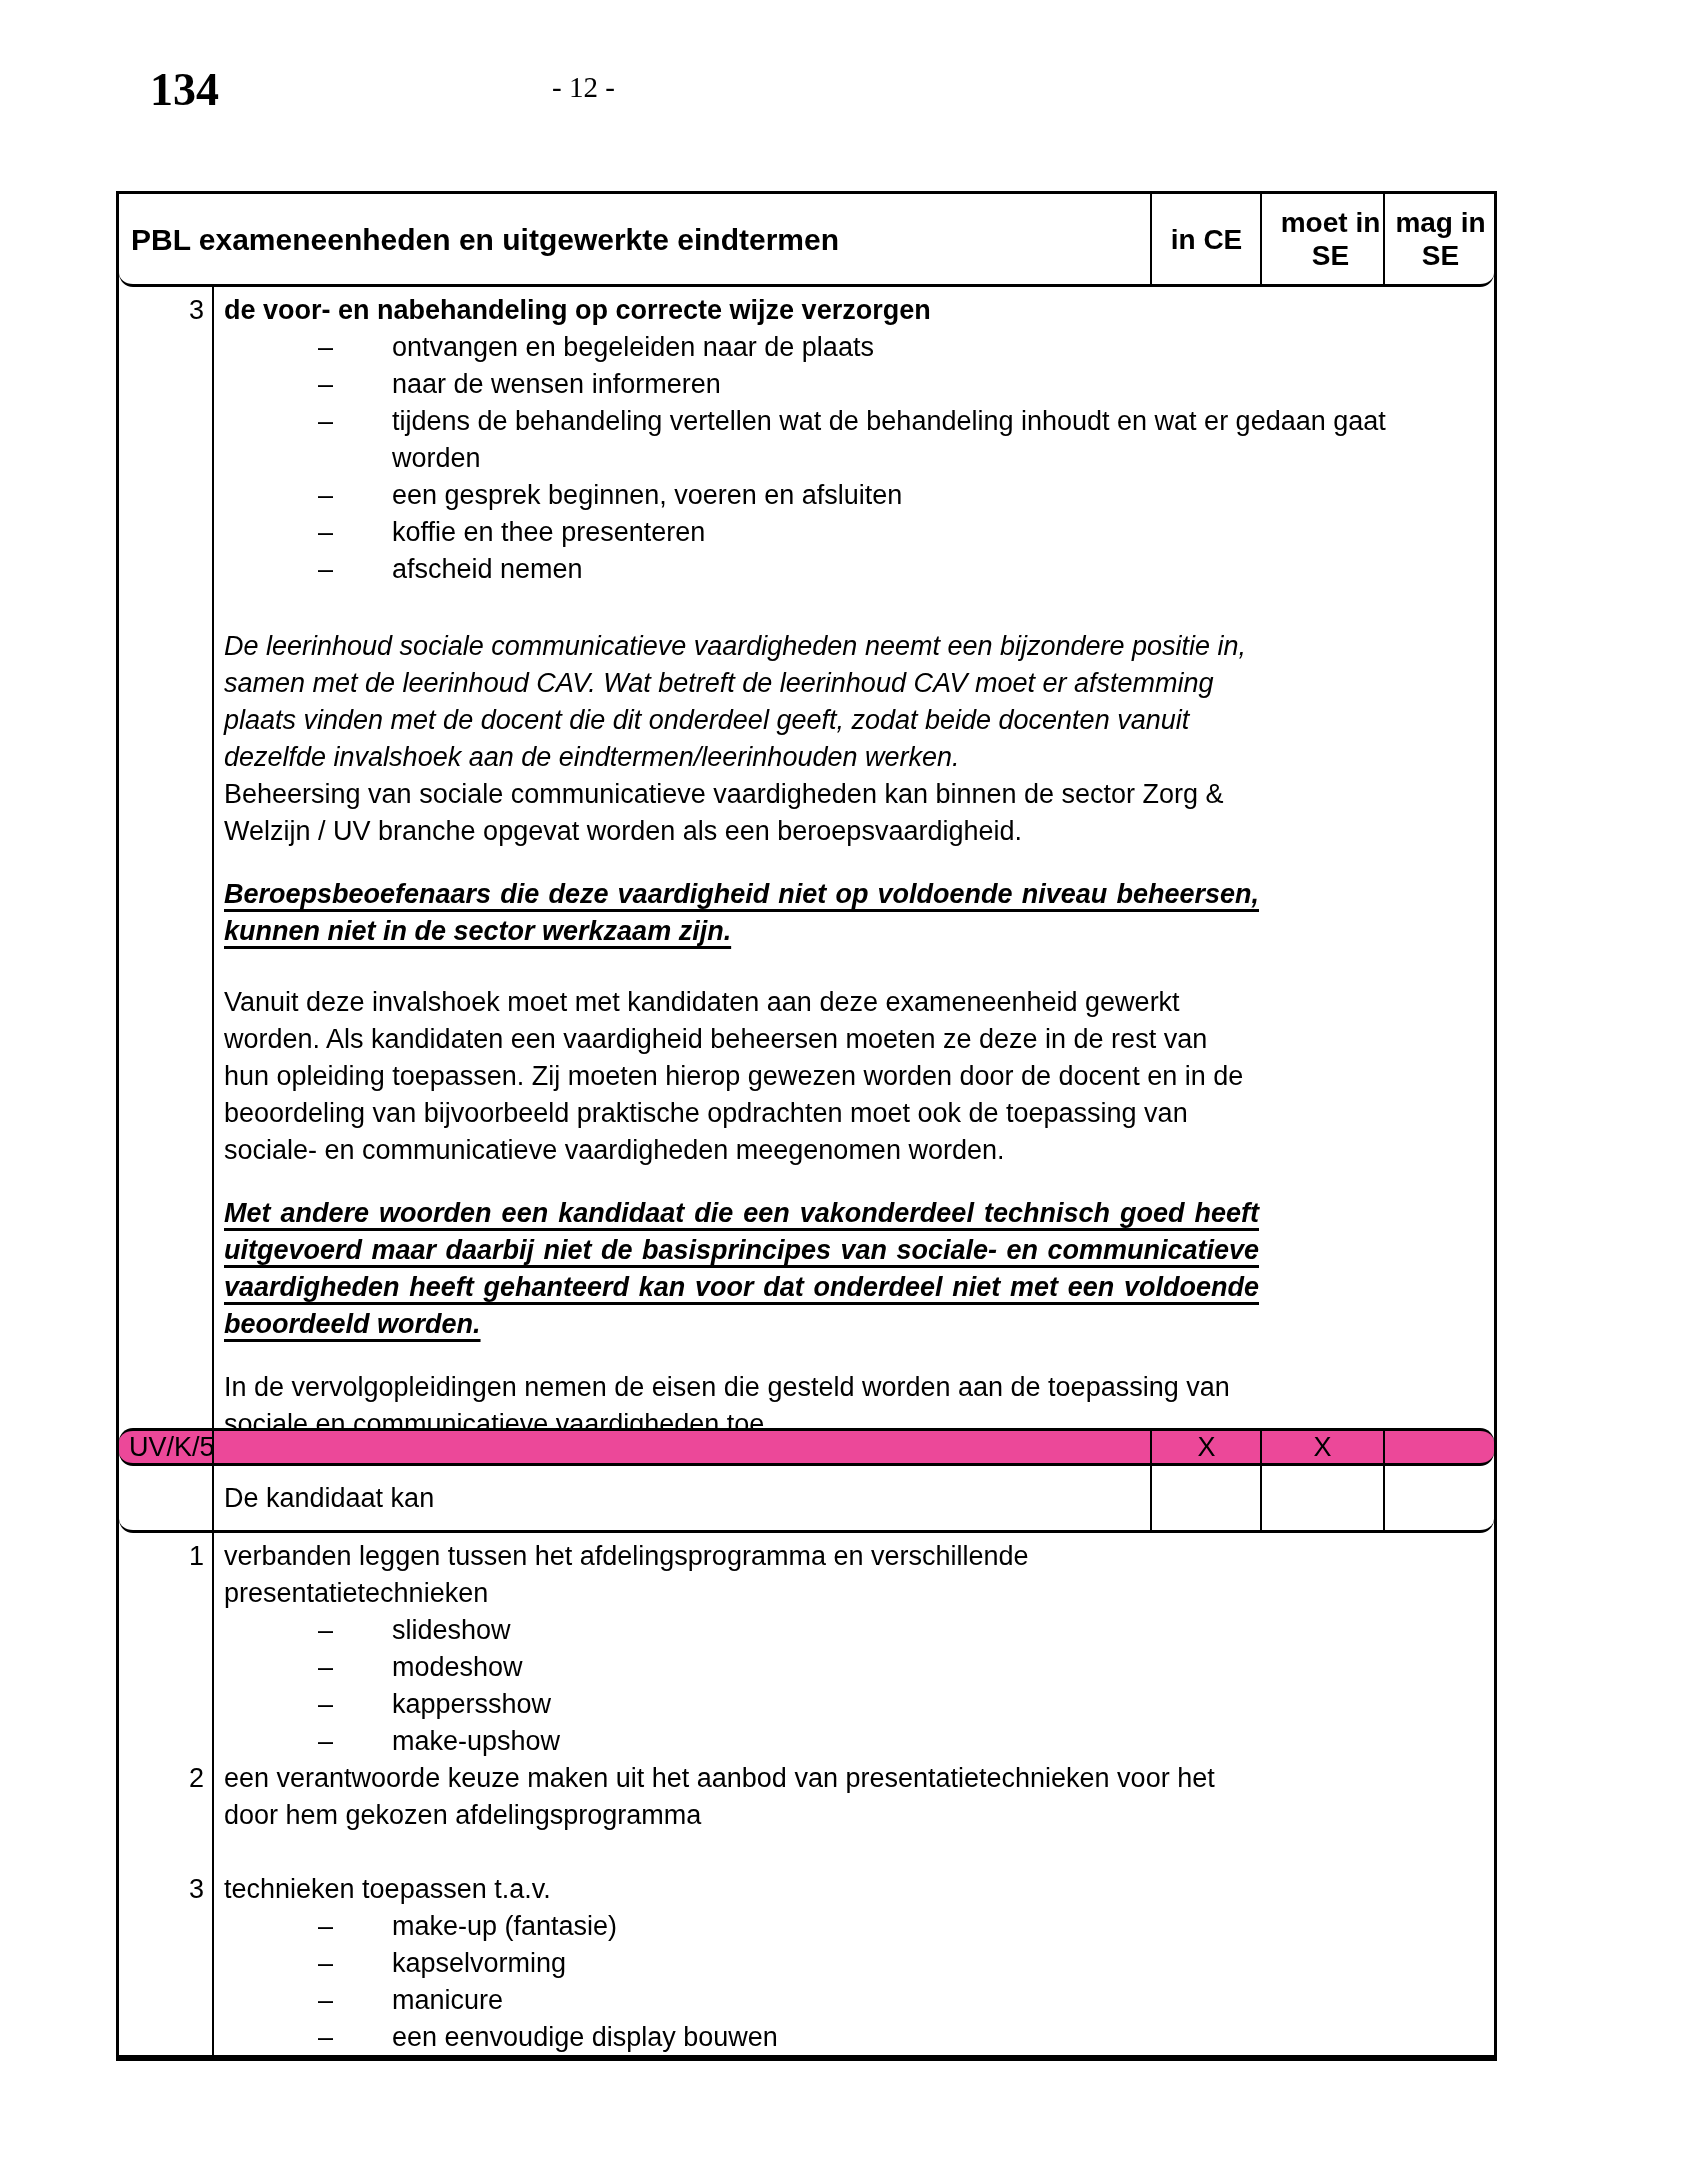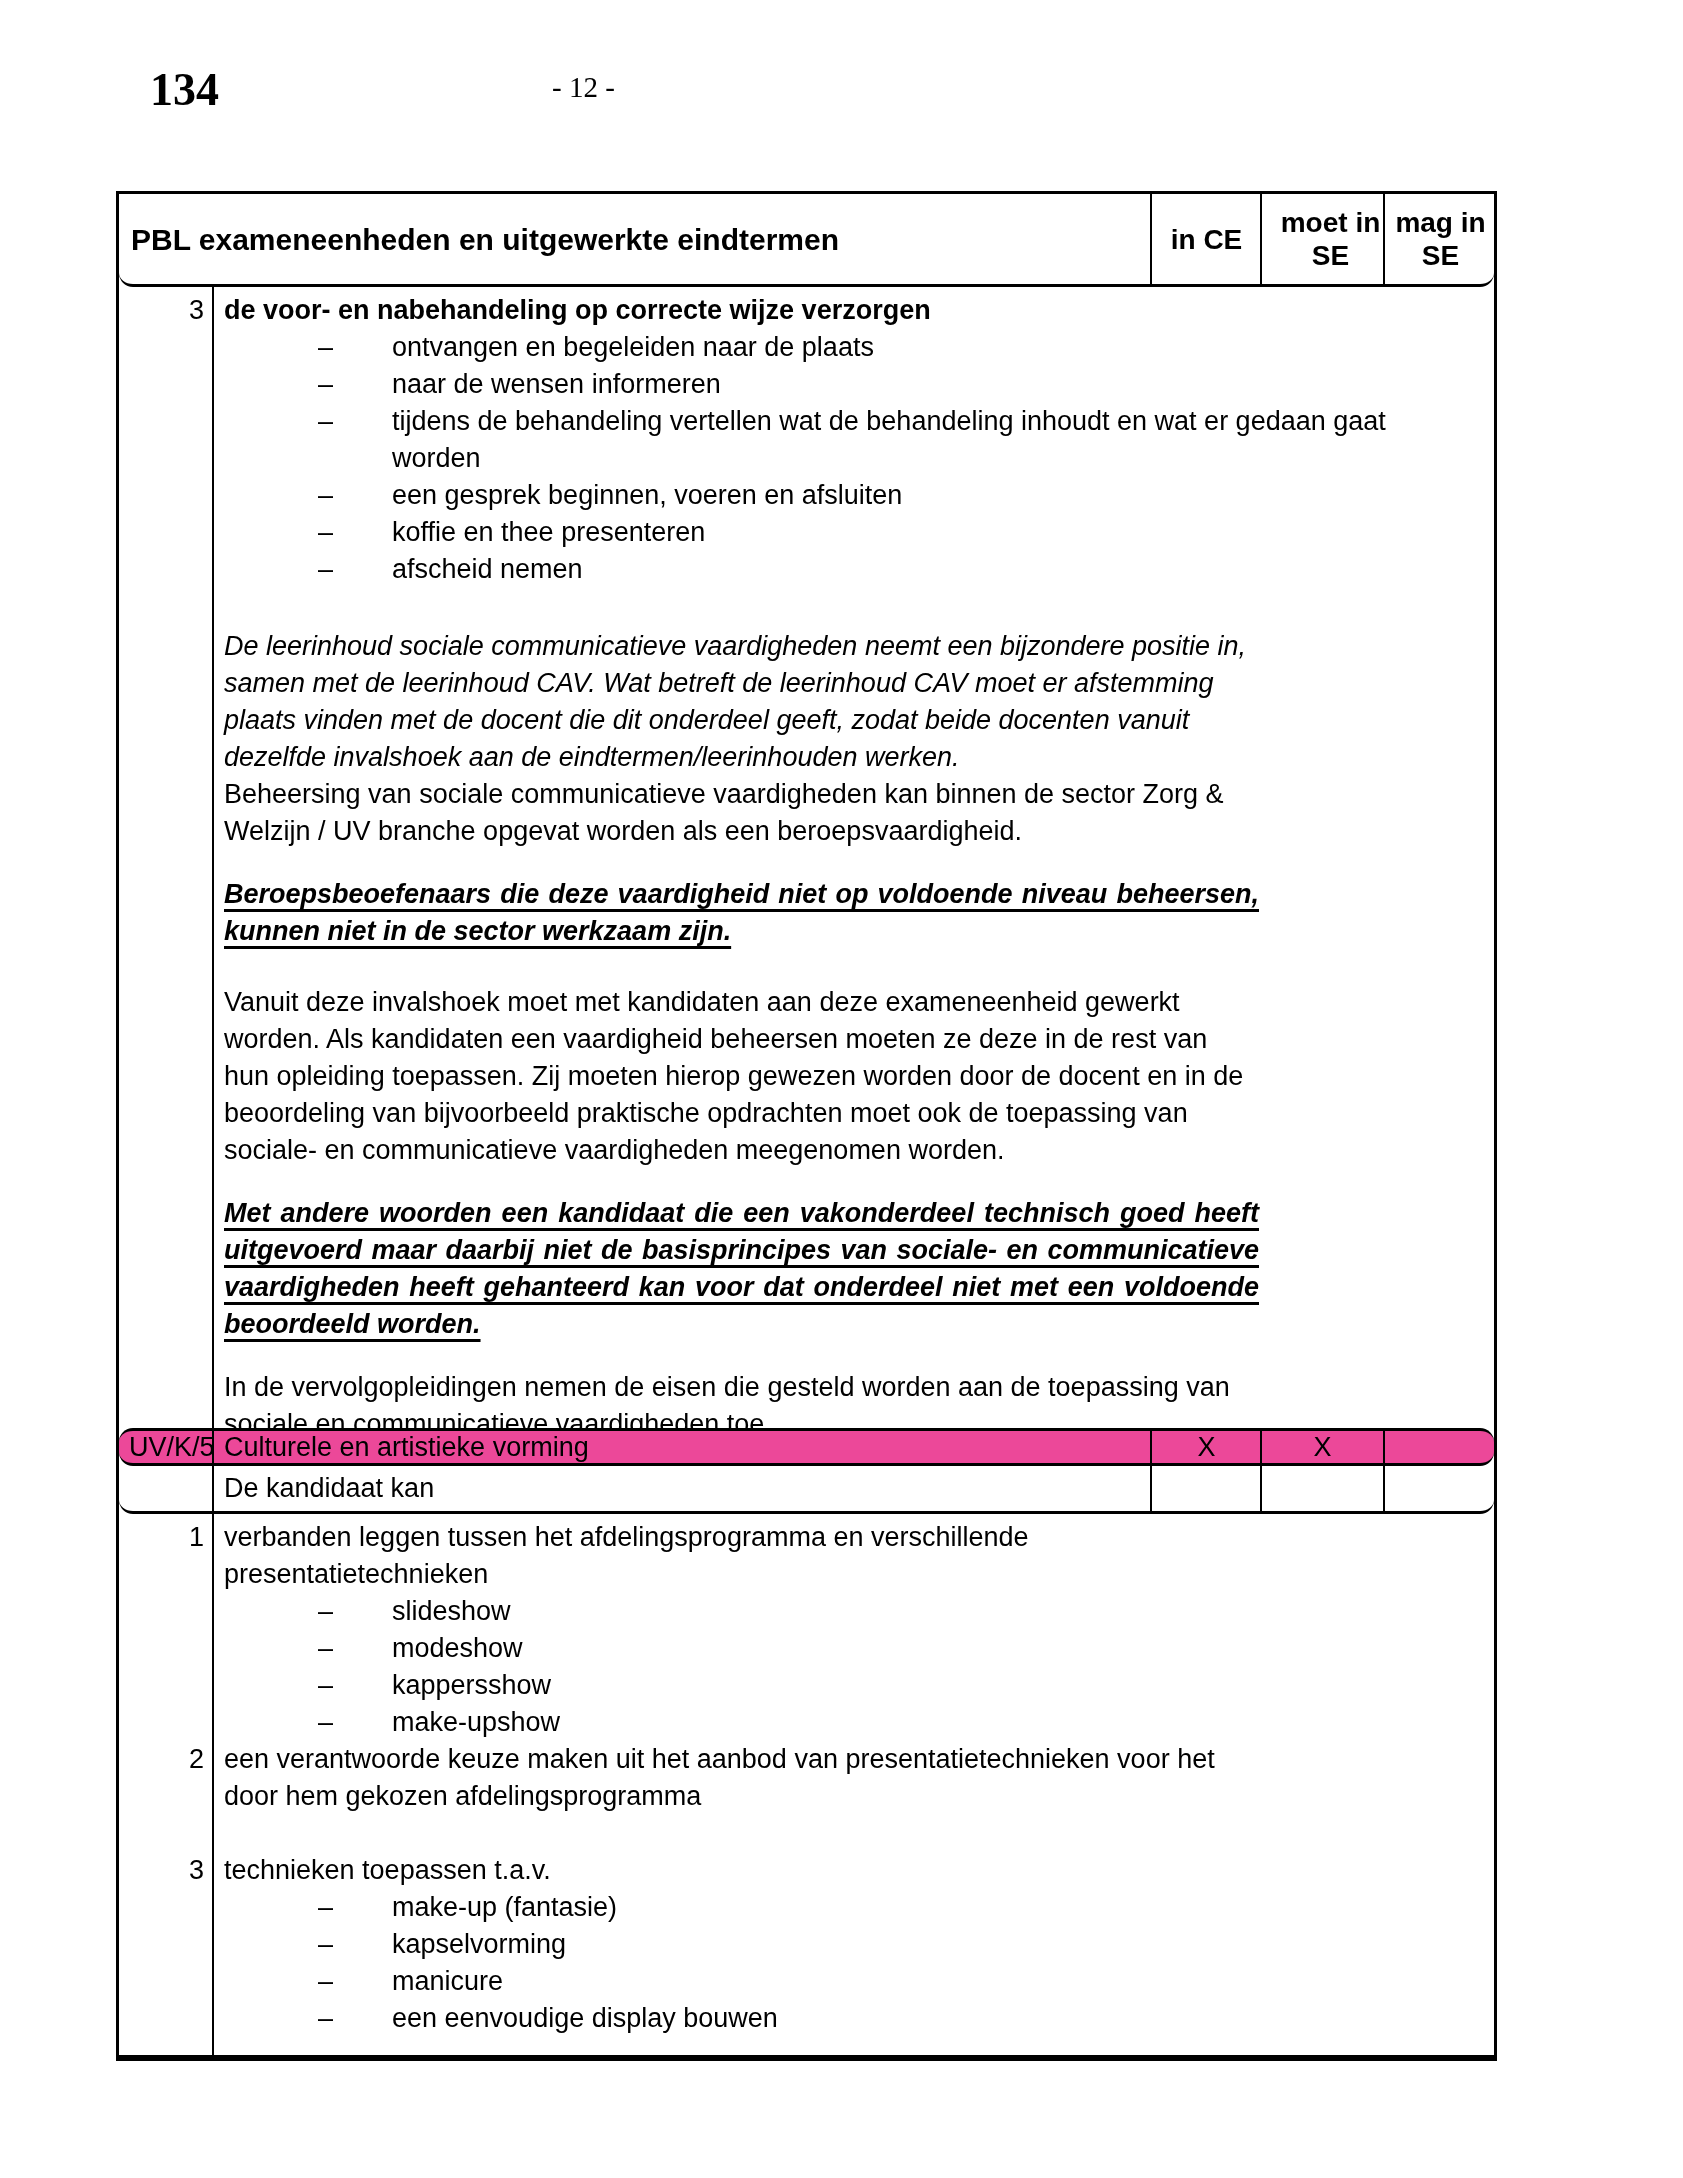--- a/index.html
+++ b/index.html
@@ -69,21 +69,21 @@
   .row-unit { height:38px; background:#ec4899;
     border-top:3px solid #000; border-bottom:3px solid #000; }
   .unit-code { position:absolute; left:10px; top:0; bottom:0; display:flex; align-items:center; }
   .unit-title { position:absolute; left:105px; top:0; bottom:0; display:flex; align-items:center; }
   .unit-mark { position:absolute; top:0; bottom:0; display:flex; align-items:center; justify-content:center; }
   .mark-ce  { left:1033px; width:109px; }
   .mark-moet{ left:1143px; width:121px; }
   .mark-mag { left:1266px; width:111px; }
 
   
-  .row-dkk { height:48px; border-bottom:3px solid #000; }
+  .row-dkk { height:67px; border-bottom:3px solid #000; }
   .dkk-text { position:absolute; left:105px; top:0; bottom:0; display:flex; align-items:center; }
 
   
   .row-bottom { flex:1 1 auto; padding-top:5px; }
   .item { display:flex; }
   .inum { flex:0 0 95px; text-align:right; padding-right:10px; box-sizing:border-box; }
   .ibody { flex:0 0 auto; width:1059px; padding-left:10px; box-sizing:border-box; }
   .item-spacer { height:37px; }
 </style>
 </head>
@@ -149,21 +149,20 @@
         <div class="para mt-g5">In de vervolgopleidingen nemen de eisen die gesteld worden aan de toepassing van sociale en communicatieve vaardigheden toe.</div>
       </div>
     </div>
 
     <div class="trow row-unit">
       <div class="vl vl-a"></div>
       <div class="vl vl-b"></div>
       <div class="vl vl-c"></div>
       <div class="vl vl-d"></div>
       <div class="unit-code">UV/K/5</div>
-      <div class="unit-title">Culturele en artistieke vorming</div>
       <div class="unit-mark mark-ce">X</div>
       <div class="unit-mark mark-moet">X</div>
       <div class="unit-mark mark-mag"></div>
     </div>
 
     <div class="trow row-dkk">
       <div class="vl vl-a"></div>
       <div class="vl vl-b"></div>
       <div class="vl vl-c"></div>
       <div class="vl vl-d"></div>

